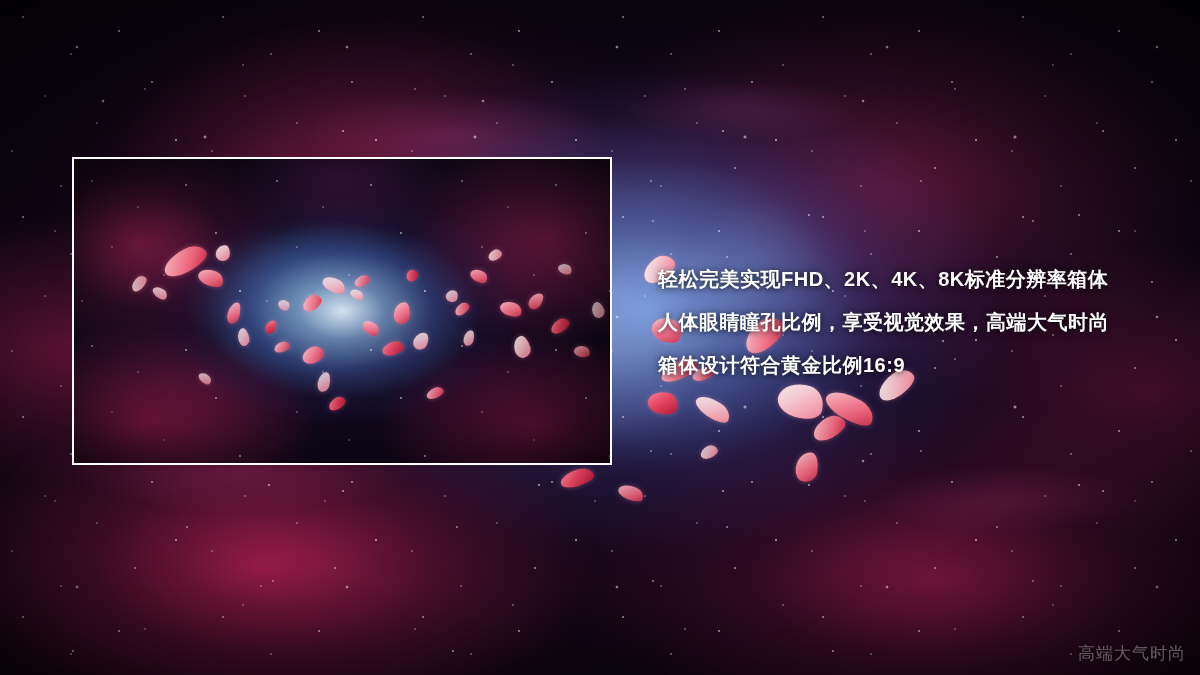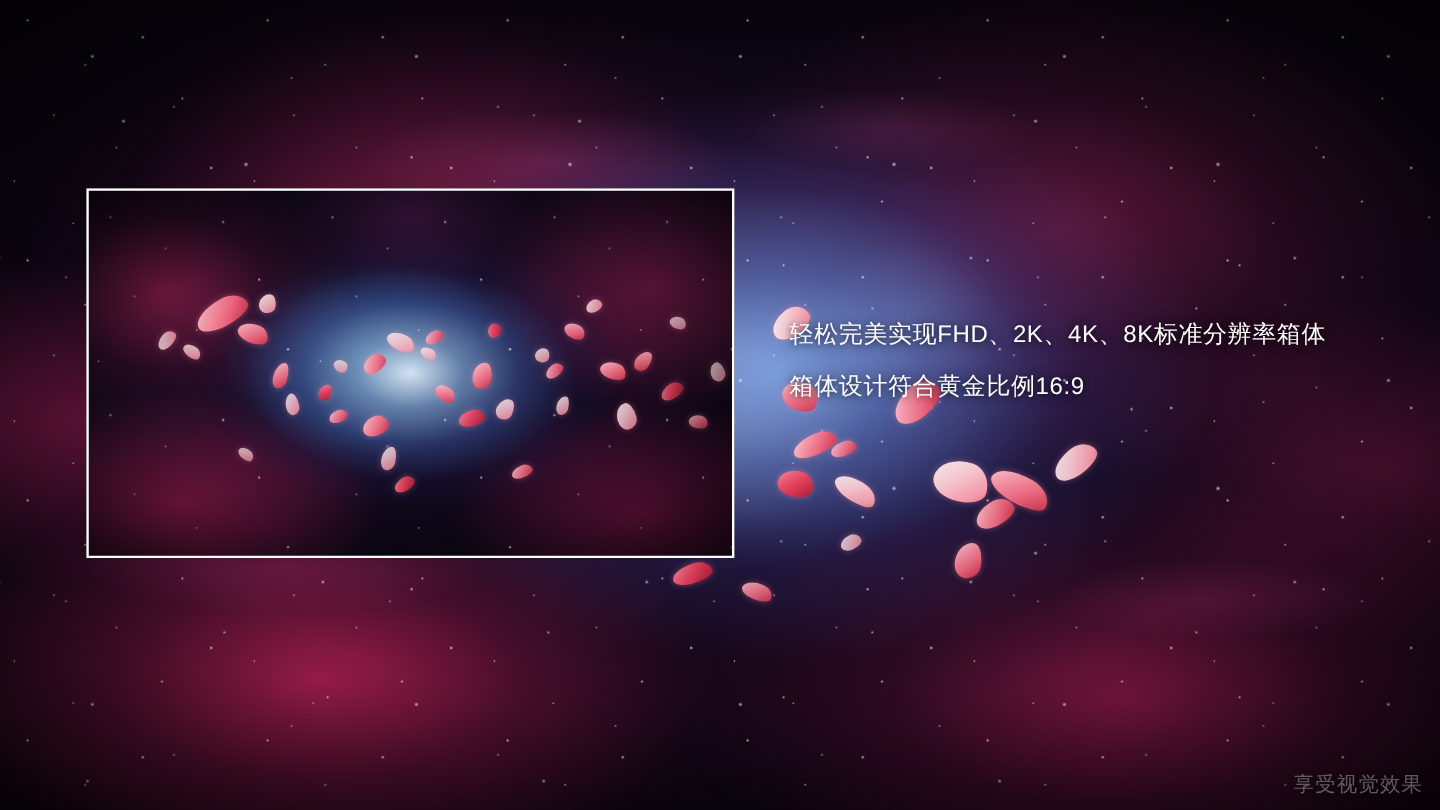--- a/index.html
+++ b/index.html
@@ -242,20 +242,21 @@
     top: 258px;
     width: 520px;
   }
   .body-line {
     font-size: 20px;
     line-height: 43px;
     color: #ffffff;
     letter-spacing: 0.5px;
     white-space: nowrap;
     text-shadow: 0 1px 5px rgba(0,0,0,0.6), 0 0 12px rgba(0,0,0,0.4);
+    font-weight: bold;
   }
 
   .watermark {
     position: absolute;
     right: 14px;
     bottom: 10px;
     font-size: 17px;
     color: rgba(255,255,255,0.34);
     letter-spacing: 1px;
     text-shadow: 0 1px 3px rgba(0,0,0,0.6);
@@ -332,18 +333,19 @@
           <div class="petal" style="left: 500px; top: 187px; width: 16px; height: 11px; opacity: 0.85; transform: rotate(12deg);"></div>
           <div class="petal pale" style="left: 518px; top: 143px; width: 12px; height: 16px; opacity: 0.78; transform: rotate(-20deg);"></div>
           <div class="petal pale" style="left: 124px; top: 215px; width: 14px; height: 9px; opacity: 0.72; transform: rotate(40deg);"></div>
         </div>
       <div class="screen-vignette"></div>
     </div>
   </div>
 
   <div class="body-copy">
     <div class="body-line">轻松完美实现FHD、2K、4K、8K标准分辨率箱体</div>
+    <div class="body-line">人体眼睛瞳孔比例，享受视觉效果，高端大气时尚</div>
     <div class="body-line">箱体设计符合黄金比例16:9</div>
   </div>
 
-  <div class="watermark">享受视觉效果</div>
+  <div class="watermark">高端大气时尚</div>
 
 </div>
 
 </body></html>

